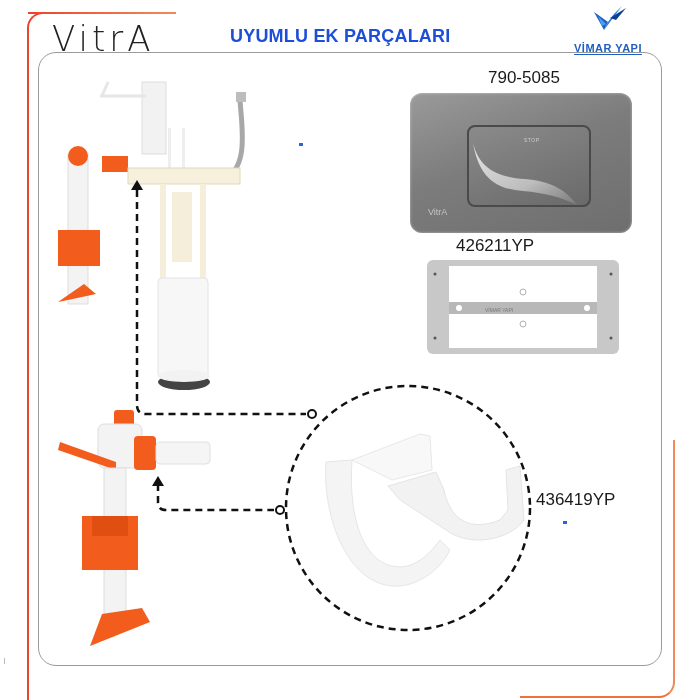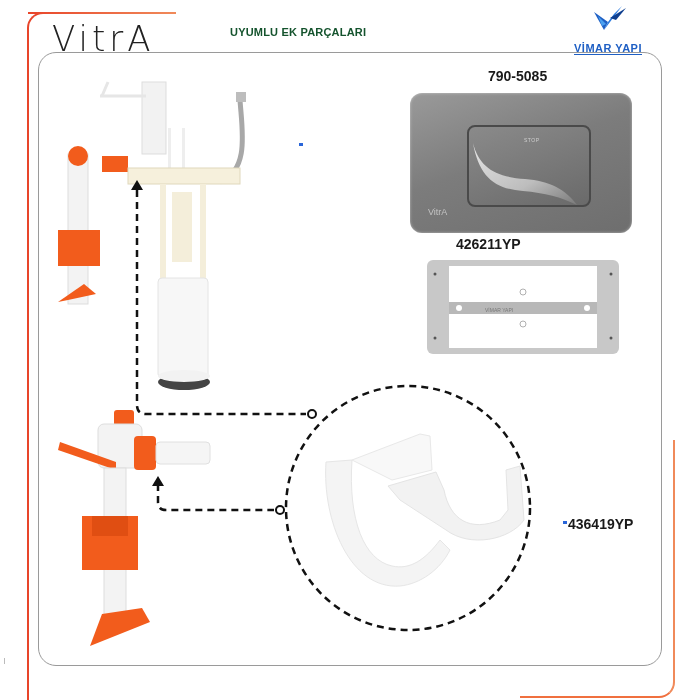--- a/index.html
+++ b/index.html
@@ -7,24 +7,24 @@
     .abs { position:absolute; }
     
     .orange-top { left:28px; top:12px; width:148px; height:2px; background:linear-gradient(90deg,#e8452a,#f08a5a); }
     .orange-corner { left:27px; top:12px; width:24px; height:24px; border-left:2px solid #e8452a; border-top:2px solid #e8452a; border-top-left-radius:16px; }
     .orange-leftline { left:27px; top:30px; width:2px; height:670px; background:#e8452a; }
     .orange-right { left:520px; top:440px; width:155px; height:258px; border-right:2px solid #f08a5a; border-bottom:2px solid #f0703f; border-bottom-right-radius:16px; }
     
     .card { left:38px; top:52px; width:624px; height:614px; border:1.5px solid #9a9a9a; border-radius:18px; background:#fff; }
     
     .vitra-logo { left:52px; top:18px; font-family:"DejaVu Sans", sans-serif; font-weight:200; font-size:34px; letter-spacing:4px; color:#222; transform:scaleY(1.05); }
-    .title { left:230px; top:26px; font-weight:bold; font-size:11px; color:#14532d; letter-spacing:0.2px; }
+    .title { left:230px; top:26px; font-weight:bold; font-size:18px; color:#1d4ed8; letter-spacing:0.2px; }
     .vimar-logo { left:568px; top:4px; width:80px; height:44px; text-align:center; }
     .vimar-text { font-weight:bold; font-size:11px; color:#1e5fc4; letter-spacing:0.5px; border-bottom:1px solid #1e5fc4; display:inline-block; line-height:12px; }
-    .code { font-weight:bold; font-size:14px; color:#1a1a1a;text-align:right; }
+    .code { font-weight:normal; font-size:17px; color:#1a1a1a;text-align:right; }
     
     .plate { left:410px; top:93px; width:222px; height:140px; border-radius:12px; background:linear-gradient(160deg,#9a9a9a,#7c7c7c 45%,#6e6e6e); box-shadow:inset 0 0 3px rgba(255,255,255,0.5); }
     .plate-btn { left:57px; top:32px; width:124px; height:82px; border-radius:8px; background:linear-gradient(160deg,#8a8a8a,#6a6a6a); border:2px solid #4a4a4a; overflow:hidden; }
     .plate-wave { left:-4px; top:10px; width:120px; height:70px; }
     .plate-stop { left:55px; top:10px; font-size:5px; color:#cfcfcf; letter-spacing:0.5px; }
     .plate-brand { left:18px; top:114px; font-size:9px; color:#c4c4c4; }
     
     .frame { left:425px; top:258px; width:196px; height:98px; }
     
     svg.lines { left:0; top:0; width:700px; height:700px; }
@@ -48,21 +48,21 @@
     <path d="M6 8 L16 26 L20 18 Z" fill="#1e5fc4"></path>
     <path d="M16 26 L34 2 L26 10 L20 18 Z" fill="#2a7be0"></path>
     <path d="M22 14 L38 4 L28 16 Z" fill="#0f3f8f"></path>
     <path d="M10 12 L18 20 L14 22 Z" fill="#4aa0f0"></path>
   </svg><br>
   <span class="vimar-text">VİMAR YAPI</span>
 </div>
 
 <div class="abs code" style="left:488px;top:68px;">790-5085</div>
 <div class="abs code" style="left:456px;top:236px;">426211YP</div>
-<div class="abs code" style="left:536px;top:516px;margin-left:32px;">436419YP</div>
+<div class="abs code" style="left:536px;top:490px;">436419YP</div>
 
 <div class="abs plate">
   <div class="abs plate-btn">
     <svg class="abs plate-wave" viewBox="0 0 120 70">
       <defs>
         <linearGradient id="wg" x1="0" y1="0" x2="1" y2="1">
           <stop offset="0" stop-color="#e6e6e6"></stop>
             <stop offset="0.6" stop-color="#bdbdbd"></stop>
             <stop offset="1" stop-color="#7a7a7a"></stop>
         </linearGradient>

